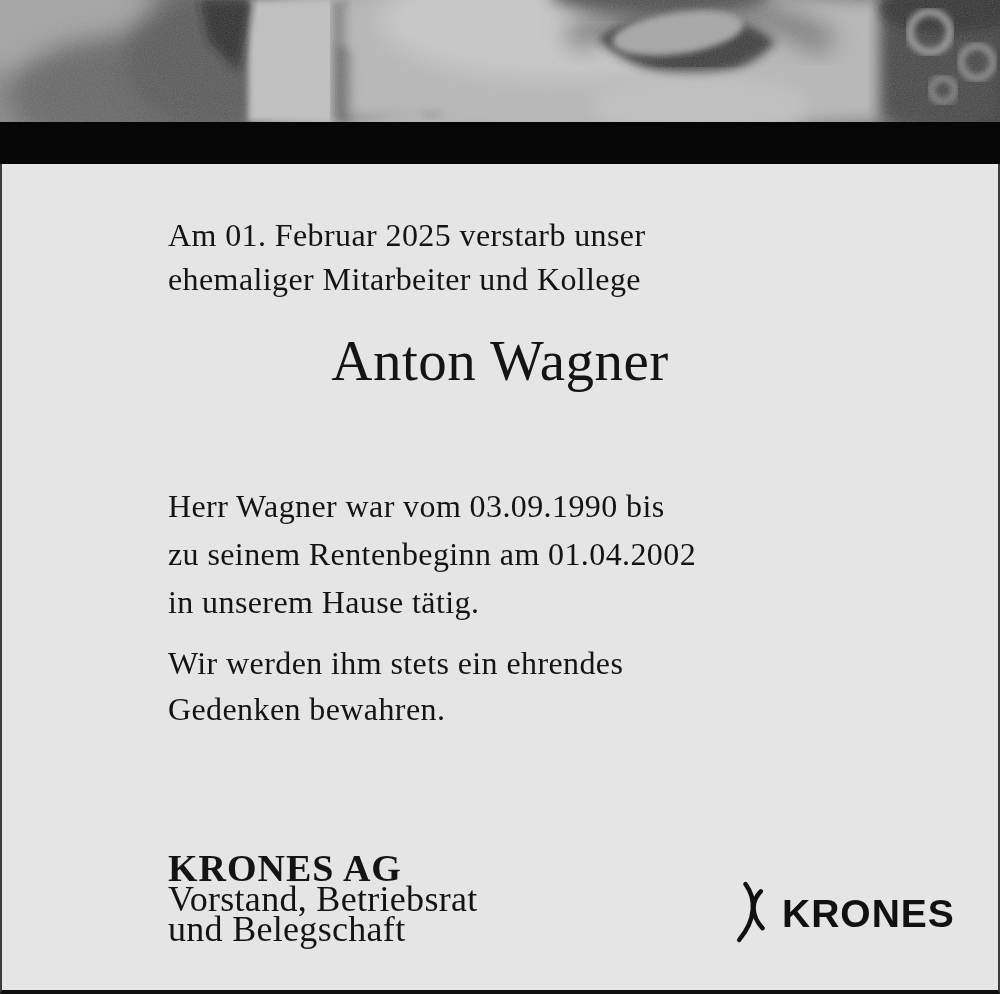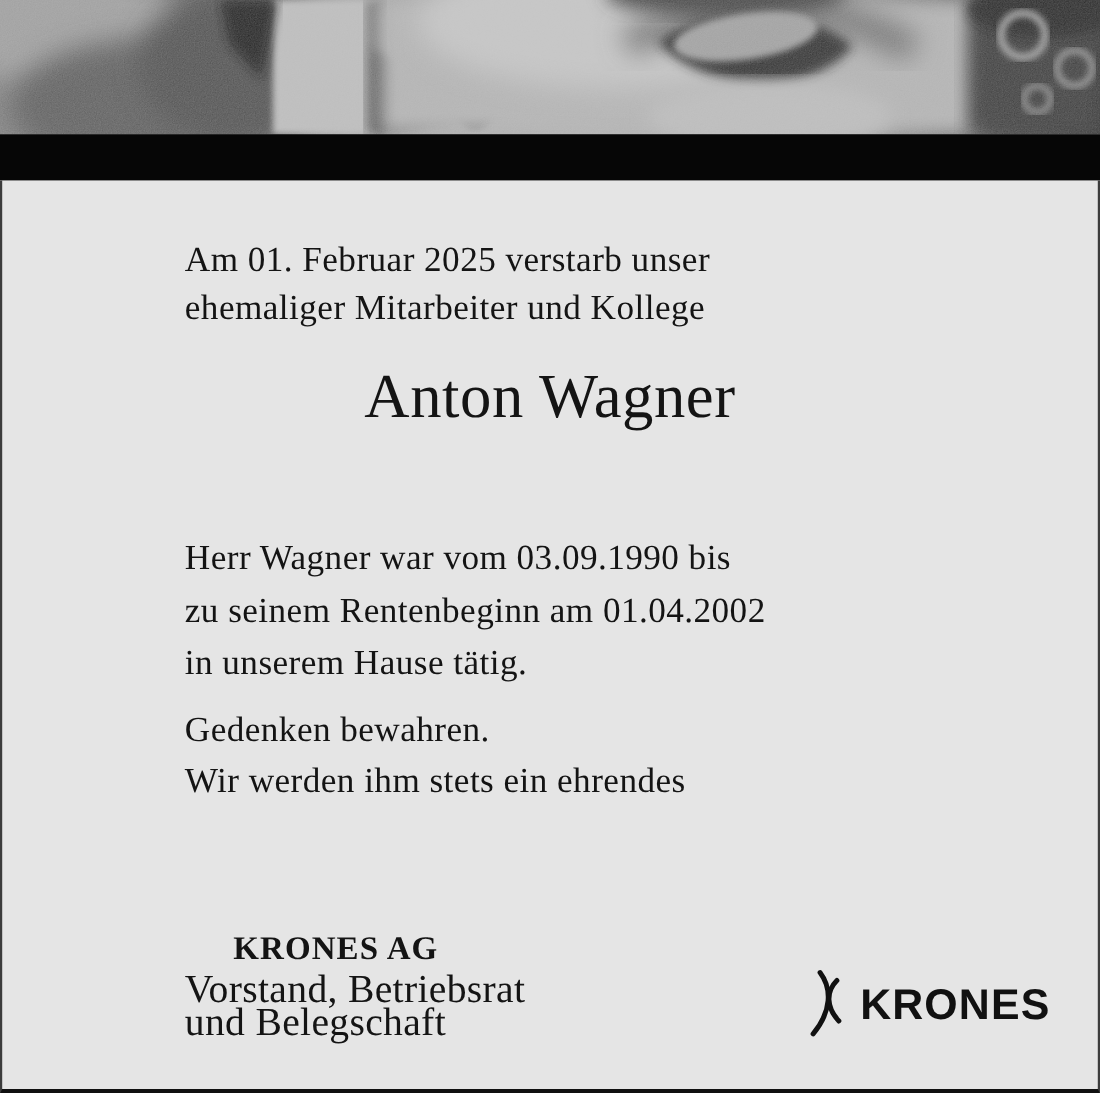--- a/index.html
+++ b/index.html
@@ -49,25 +49,24 @@
     letter-spacing: 0.5px;
     white-space: nowrap;
   }
   .age-line { top: 413px; }
   .employment { top: 482px; line-height: 48px; }
   .remembrance { top: 640px; line-height: 46px; }
   .sympathy { top: 755px; }
   .signature-company {
     position: absolute;
     top: 846px; left: 168px;
-    font-size: 30px;
+    font-size: 38px;
     font-weight: bold;
     letter-spacing: 1px;
     white-space: nowrap;
-    margin-left: 44px;
   }
   .signature-lines {
     position: absolute;
     top: 884px; left: 168px;
     font-size: 36px;
     line-height: 30px;
     letter-spacing: 0.3px;
     white-space: nowrap;
   }
   .krones-logo {
@@ -163,22 +162,22 @@
   <div class="deceased-name">Anton Wagner</div>
 
 
   <div class="body-text employment">
     <div>Herr Wagner war vom 03.09.1990 bis</div>
     <div>zu seinem Rentenbeginn am 01.04.2002</div>
     <div>in unserem Hause tätig.</div>
   </div>
 
   <div class="body-text remembrance">
+    <div>Wir werden ihm stets ein ehrendes</div>
     <div>Gedenken bewahren.</div>
-    <div>Wir werden ihm stets ein ehrendes</div>
   </div>
 
 
   <div class="signature-company">KRONES AG</div>
 
   <div class="signature-lines">
     <div>Vorstand, Betriebsrat</div>
     <div>und Belegschaft</div>
   </div>
 

